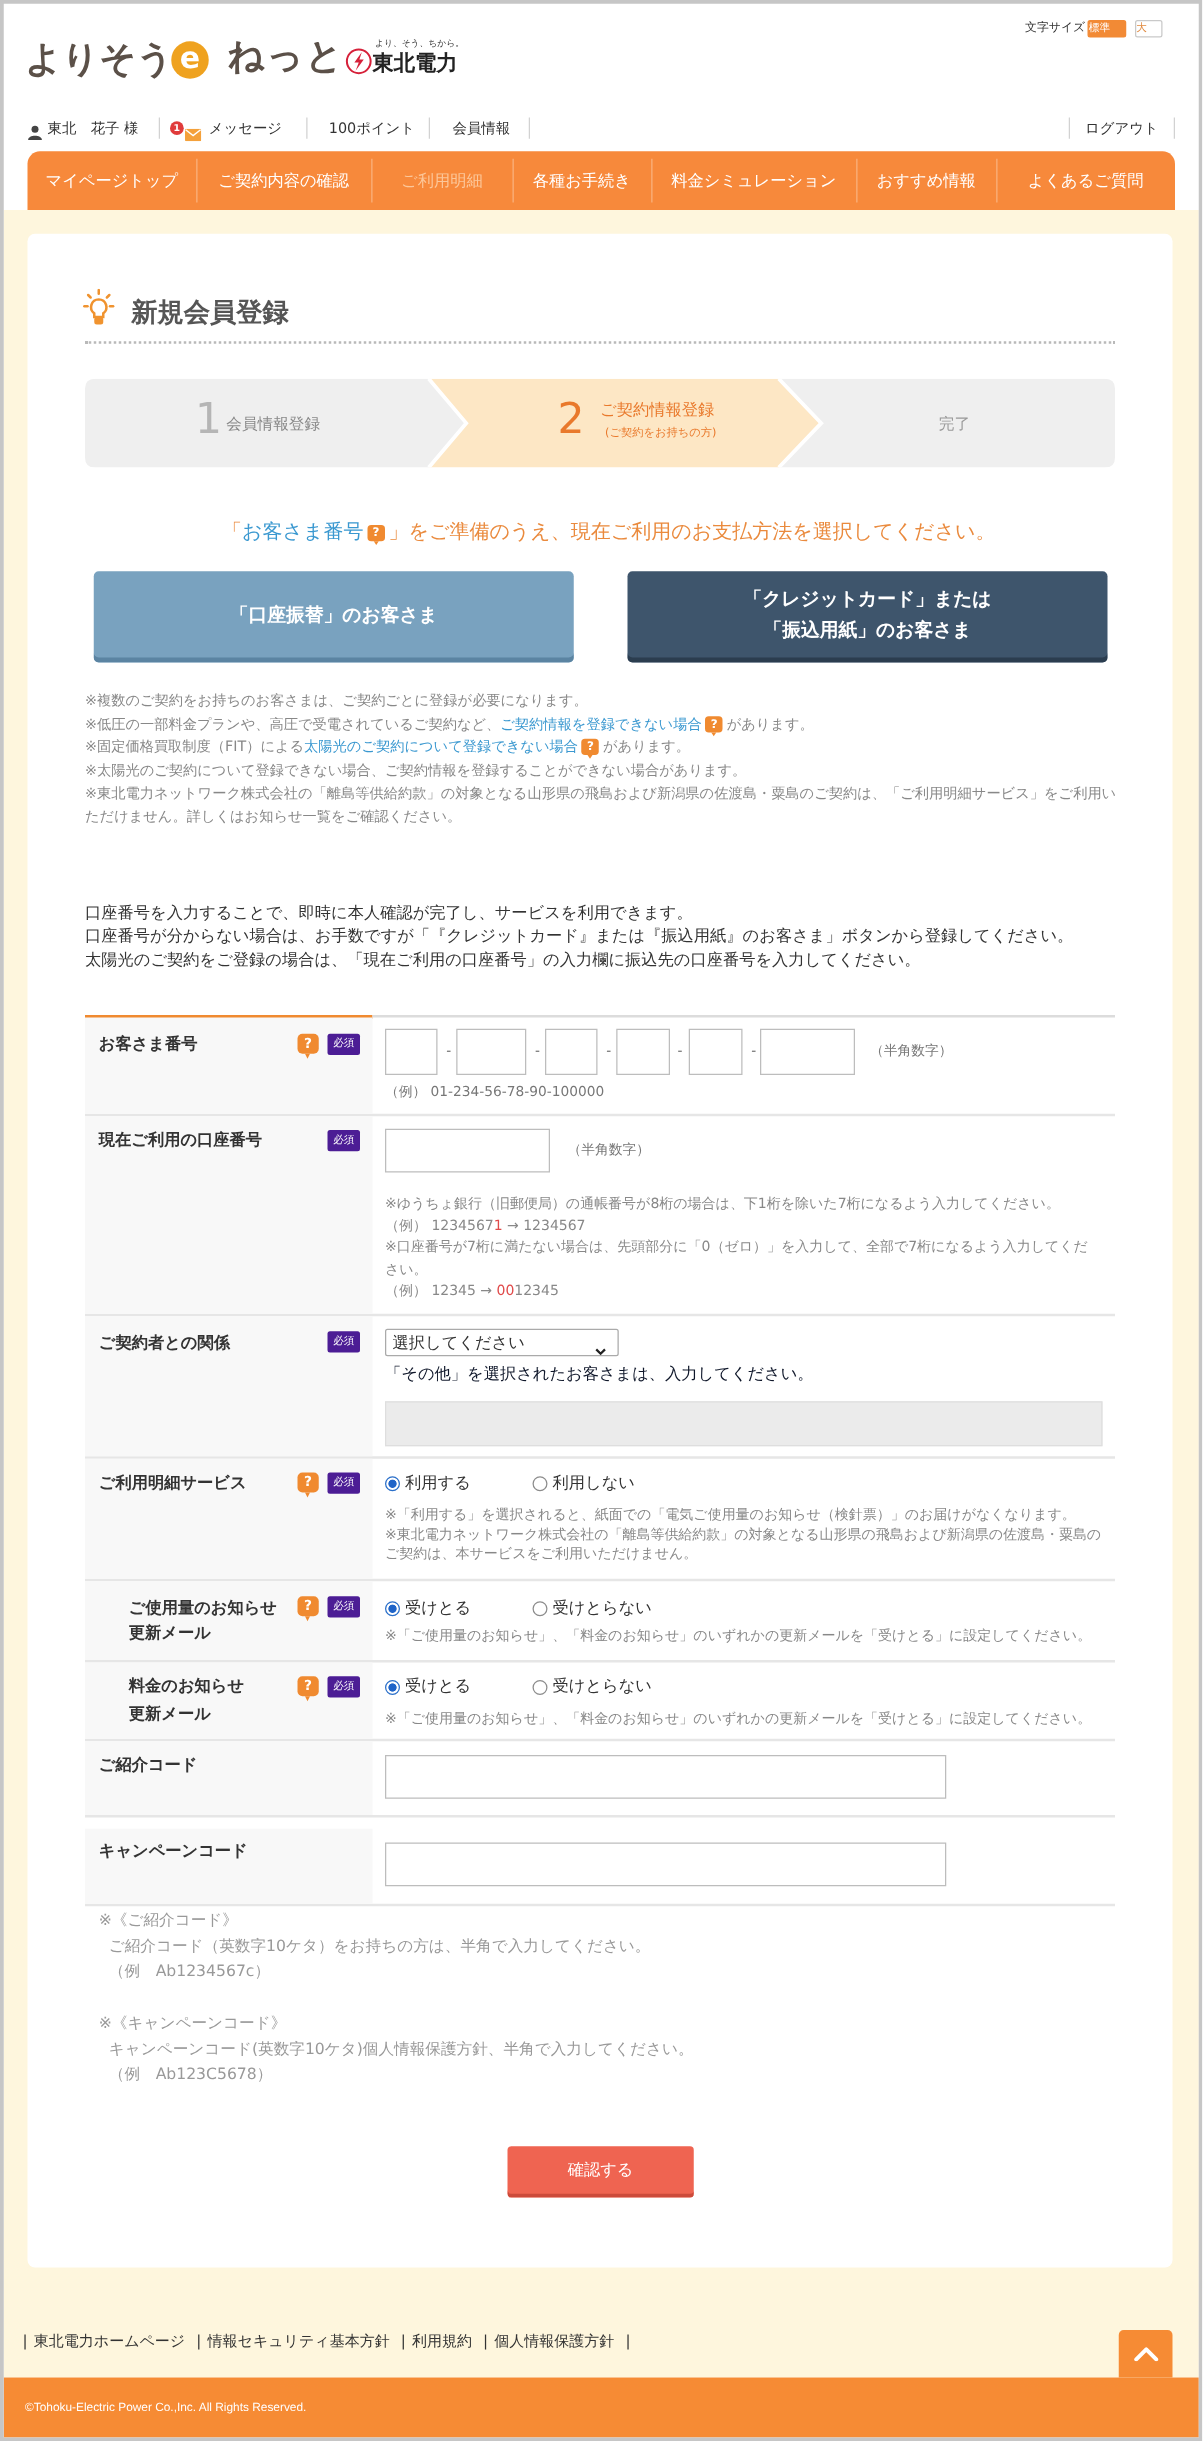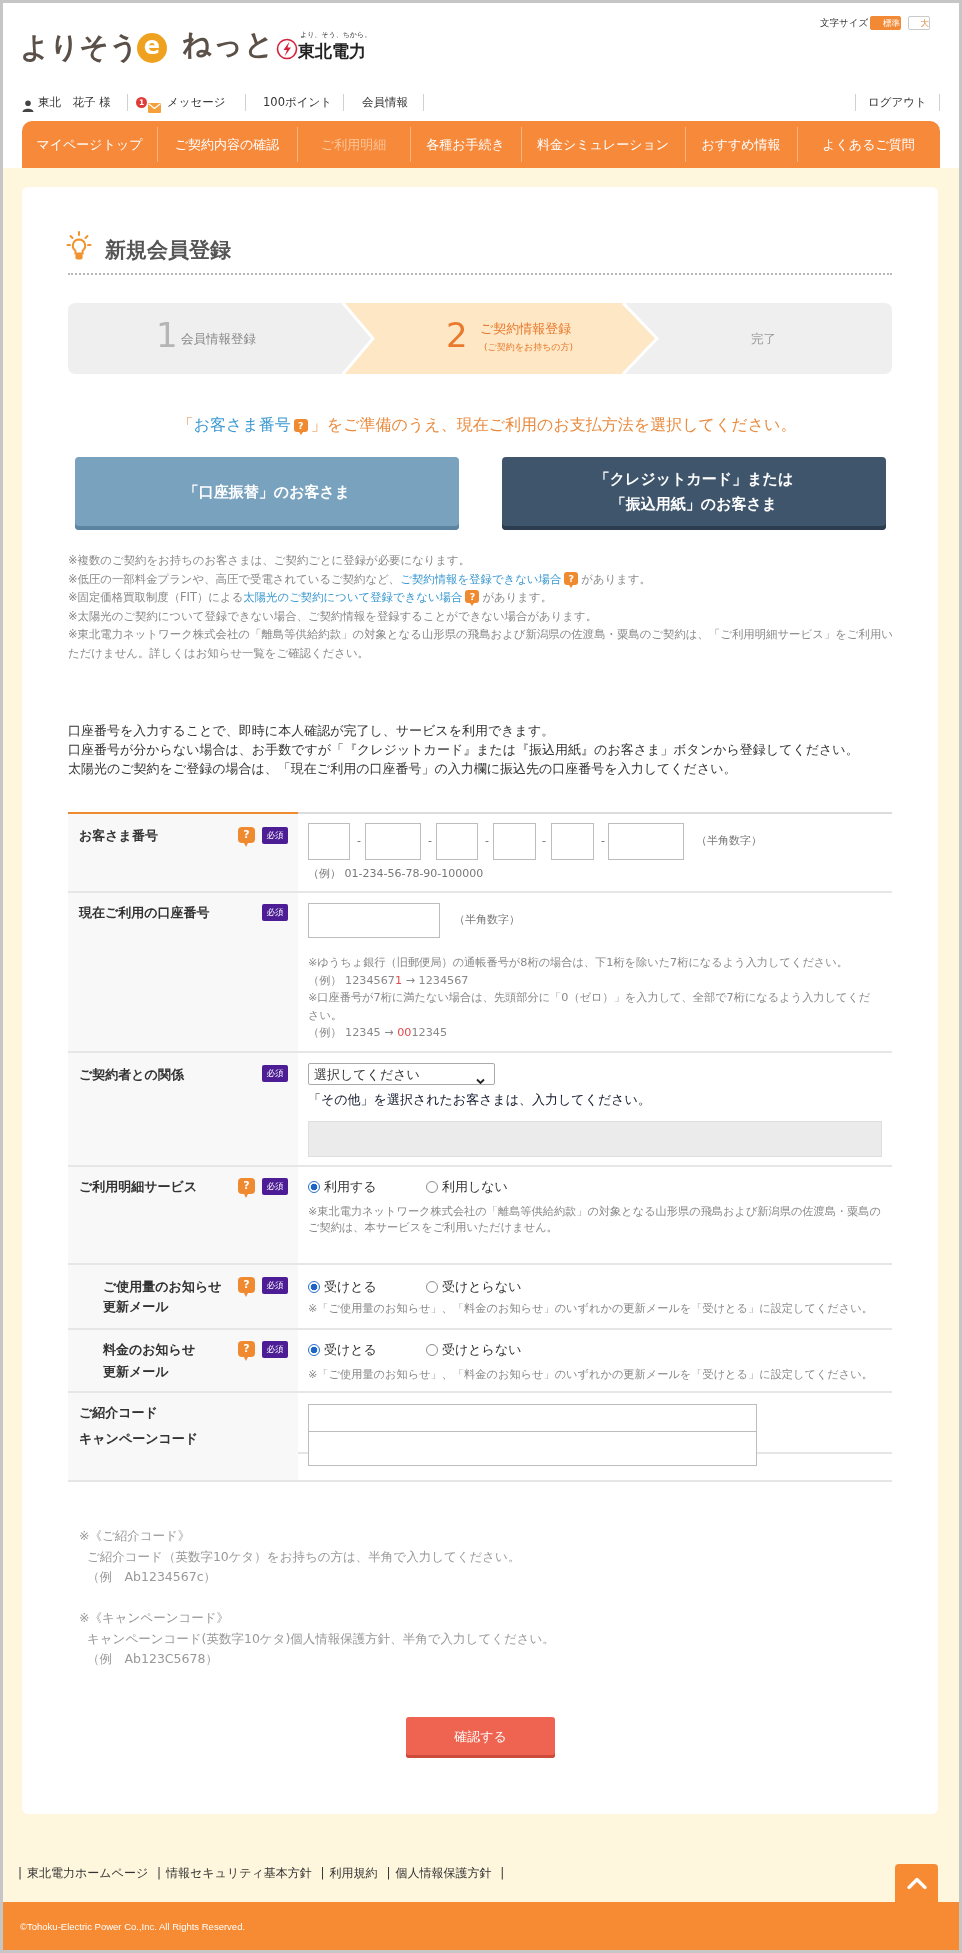--- a/index.html
+++ b/index.html
@@ -6,21 +6,21 @@
 html,body{width:962px;height:1953px;background:#fff;overflow:hidden;}
 body{font-family:"DejaVu Sans",sans-serif;color:#333;}
 #page{position:relative;width:962px;height:1953px;background:#fff;overflow:hidden;}
 .abs{position:absolute;white-space:nowrap;}
 .frame{position:absolute;left:0;top:0;width:962px;height:1953px;border:3px solid #c6c6c6;pointer-events:none;z-index:50;}
 
 
 .logo-text{position:absolute;top:30px;font-size:29px;font-weight:bold;color:#5b5048;line-height:34px;white-space:nowrap;}
 #logo-e{position:absolute;left:137px;top:33px;width:30px;height:30px;border-radius:50%;background:#efa21f;color:#fff;font-size:24px;font-weight:bold;text-align:center;line-height:27px;}
 .fs-label{left:820px;top:16px;font-size:9.5px;line-height:14px;color:#333;}
-.fs-btn{position:absolute;top:16px;height:14px;font-size:8.5px;text-align:right;line-height:12px;border-radius:2px;cursor:pointer;}
+.fs-btn{position:absolute;top:16px;height:14px;font-size:8.5px;text-align:left;line-height:12px;border-radius:2px;cursor:pointer;}
 .fs-std{left:870px;width:31px;background:#f28a35;color:#fff;border:1px solid #f28a35;}
 .fs-large{left:908px;width:22px;background:#fff;color:#e08a40;border:1px solid #c9c9c9;}
 .urow{top:94px;font-size:11.5px;line-height:17px;color:#333;}
 .vsep{position:absolute;top:94px;width:1px;height:17px;background:#d2d2d2;}
 .msg-badge{position:absolute;left:136px;top:97px;width:11px;height:11px;border-radius:50%;background:#e03b3b;color:#fff;font-size:7.5px;text-align:center;line-height:11px;font-weight:bold;}
 
 
 .nav{position:absolute;left:22px;top:121px;width:918px;height:47px;background:#f7893b;border-radius:10px 10px 0 0;display:flex;}
 .nav-item{height:47px;color:#fff;font-size:13px;display:flex;align-items:center;justify-content:center;position:relative;white-space:nowrap;cursor:pointer;}
 .nav-item + .nav-item::before{content:"";position:absolute;left:0;top:6px;bottom:6px;width:1px;background:rgba(255,255,255,0.35);}
@@ -269,20 +269,21 @@
           <label class="radio-opt" style="left:0;">
               <span class="radio on"></span>
               <span>利用する</span>
             </label>
           <label class="radio-opt" style="left:118px;">
               <span class="radio"></span>
               <span>利用しない</span>
             </label>
         </div>
         <div class="small-note" style="top:37px;width:576px;line-height:15.5px;">
+          <div>※「利用する」を選択されると、紙面での「電気ご使用量のお知らせ（検針票）」のお届けがなくなります。</div>
           <div>※東北電力ネットワーク株式会社の「離島等供給約款」の対象となる山形県の飛島および新潟県の佐渡島・粟島のご契約は、本サービスをご利用いただけません。</div>
         </div>
       </div>
     </div>
 
     <div class="row" style="top:453px;height:65px;">
       <div class="lab"></div>
       <div class="lab-text" style="left:35px;top:12px;">
         <div>ご使用量のお知らせ</div>
         <div>更新メール</div>
@@ -328,21 +329,21 @@
     </div>
 
     <div class="row" style="top:581px;height:61px;">
       <div class="lab"></div>
       <span class="lab-text" style="top:10px;">ご紹介コード</span>
       <div class="content">
         <input class="inp" style="left: 0px; top: 11px; width: 449px; height: 35px;" value="">
       </div>
     </div>
 
-    <div class="row" style="top:608px;height:62px;">
+    <div class="row" style="top:651px;height:62px;">
       <div class="lab"></div>
       <span class="lab-text" style="top:9px;">キャンペーンコード</span>
       <div class="content">
         <input class="inp" style="left: 0px; top: 11px; width: 449px; height: 35px;" value="">
       </div>
     </div>
   </div>
 
   <div class="bnotes">
     <div>※《ご紹介コード》</div>

